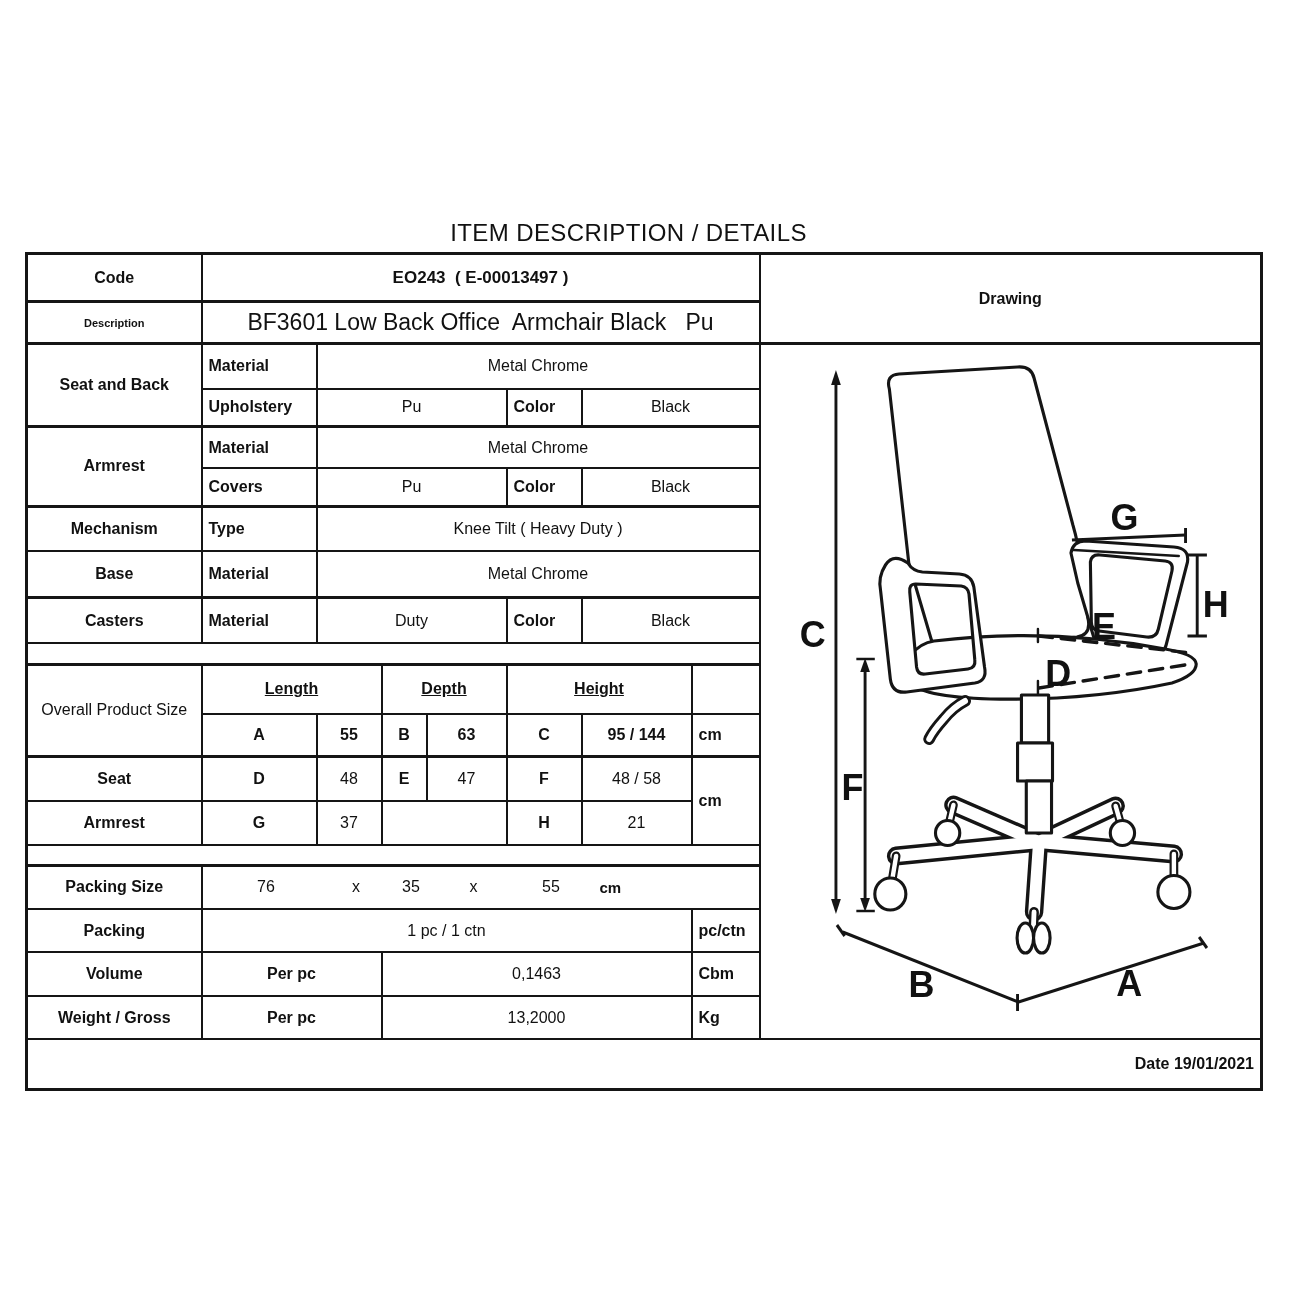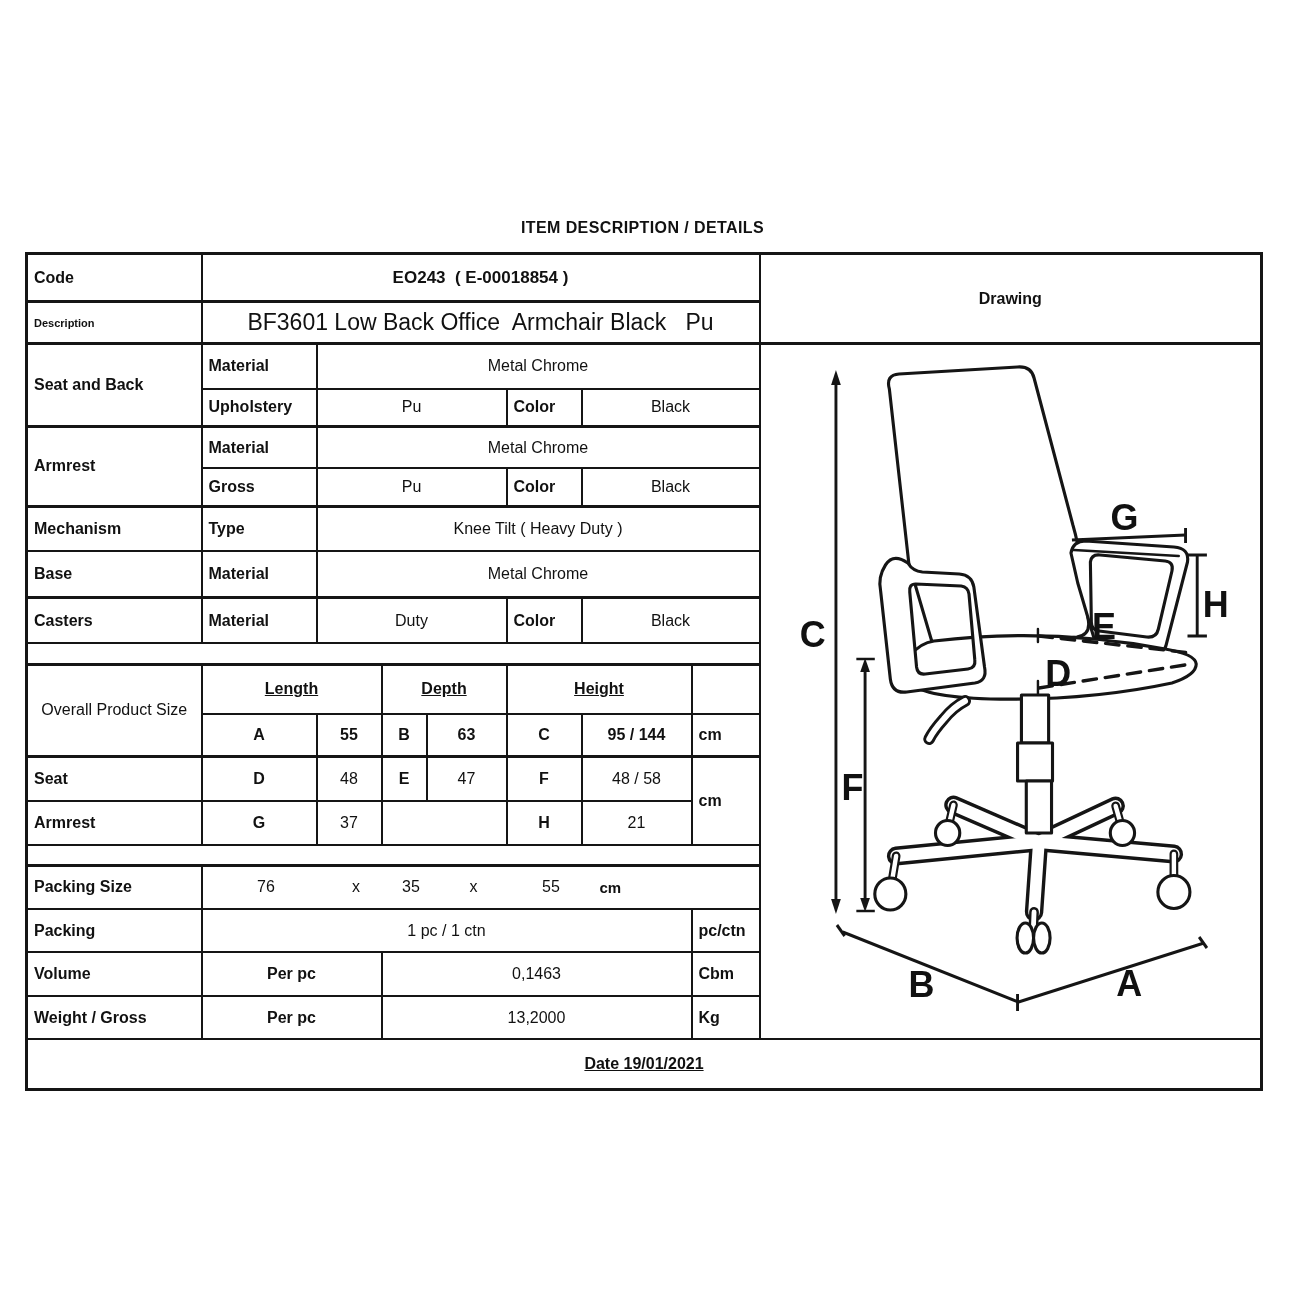--- a/index.html
+++ b/index.html
@@ -8,34 +8,34 @@
     --line:#151515;
     --text:#111111;
   }
   html,body{margin:0;padding:0;background:#ffffff;}
   .page{
     position:relative;width:1300px;height:1300px;background:#fff;
     font-family:"Liberation Sans","DejaVu Sans",sans-serif;color:var(--text);
     overflow:hidden;
   }
   .main-title{
-    position:absolute;top:219px;left:25px;width:1235px;
-    text-align:center;font-size:16px;font-weight:bold;letter-spacing:.4px;
+    position:absolute;top:219px;left:11px;width:1235px;
+    text-align:center;font-size:24px;font-weight:normal;letter-spacing:.4px;
   }
   table.spec{
     position:absolute;left:25px;top:252px;width:1235px;
     border-collapse:collapse;table-layout:fixed;
     border:3px solid var(--line);
   }
   table.spec td{
     border:2px solid var(--line);
     font-size:16px;padding:0 6px;overflow:hidden;
     vertical-align:middle;background:#fff;
   }
-  td.lab{font-weight:bold;text-align:left;padding-left:7px;font-size:16px;}
+  td.lab{font-weight:bold;text-align:center;padding-left:7px;font-size:16px;}
   td.sub{font-weight:bold;text-align:left;padding-left:7px;font-size:16px;}
   td.val{text-align:center;font-weight:normal;}
   td.bld{font-weight:bold;}
   td.pre{white-space:pre;}
   td.unit{font-weight:bold;text-align:left;padding-left:6px;font-size:15px;}
   td.yellow{background:var(--yellow);}
   td.gray{background:var(--shade);}
   td.hdr{font-weight:bold;text-align:center;font-size:17px;text-decoration:underline;}
   tr.tt td{border-top-width:3px;}
   td.gap{border-top-width:3px;border-bottom-width:3px;background:#fff;}
@@ -45,21 +45,21 @@
   }
   td.drawhead{font-weight:bold;text-align:center;font-size:20px;}
   td.drawcell{padding:0;vertical-align:top;}
   .drawwrap{position:relative;width:100%;height:693px;}
   .drawwrap svg{display:block;width:100%;height:100%;}
   td.pack{padding:0;}
   .packflex{display:flex;align-items:center;width:100%;}
   .packflex span{display:block;text-align:center;}
   .pk1{width:115px;} .pk2{width:65px;} .pk3{width:45px;} .pk4{width:80px;} .pk5{width:75px;}
   .pku{flex:1;text-align:left !important;padding-left:11px;font-weight:bold;font-size:15px;}
-  td.datecell{text-align:center;font-weight:bold;font-size:17px;border-top-width:3px;text-decoration:underline;}
+  td.datecell{text-align:right;font-weight:bold;font-size:17px;border-top-width:3px;}
   svg text{font-family:"Liberation Sans","DejaVu Sans",sans-serif;}
 </style>
 </head>
 <body>
 
 <div class="page">
 
   <div class="main-title">ITEM DESCRIPTION / DETAILS</div>
 
   <table class="spec">
@@ -71,21 +71,21 @@
         <col style="width:80px">
         <col style="width:75px">
       <col style="width:110px">
         <col style="width:68px">
         <col style="width:502px">
     </colgroup>
 
     <tbody>
         <tr style="height:48px">
       <td class="lab">Code</td>
-      <td colspan="7" class="val bld pre" style="font-size:17px">EO243  ( E-00018854 )</td>
+      <td colspan="7" class="val bld pre" style="font-size:17px">EO243  ( E-00013497 )</td>
       <td rowspan="2" class="drawhead">Drawing</td>
     </tr>
 
     <tr class="tt" style="height:42px">
       <td class="lab" style="font-size:11px">Description</td>
       <td colspan="7" class="val pre" style="font-size:23px">BF3601 Low Back Office  Armchair Black   Pu</td>
     </tr>
 
     <tr class="tt" style="height:45px">
       <td rowspan="2" class="lab gray">Seat and Back</td>
@@ -214,21 +214,21 @@
       <td colspan="2" class="val">Black</td>
     </tr>
 
     <tr class="tt" style="height:41px">
       <td rowspan="2" class="lab">Armrest</td>
       <td class="sub">Material</td>
       <td colspan="6" class="val">Metal Chrome</td>
     </tr>
 
     <tr style="height:38px">
-      <td class="sub">Gross</td>
+      <td class="sub">Covers</td>
       <td colspan="3" class="val">Pu</td>
       <td class="sub">Color</td>
       <td colspan="2" class="val">Black</td>
     </tr>
 
     <tr class="tt" style="height:45px">
       <td class="lab gray">Mechanism</td>
       <td class="sub gray">Type</td>
       <td colspan="6" class="val gray">Knee Tilt ( Heavy Duty )</td>
     </tr>

